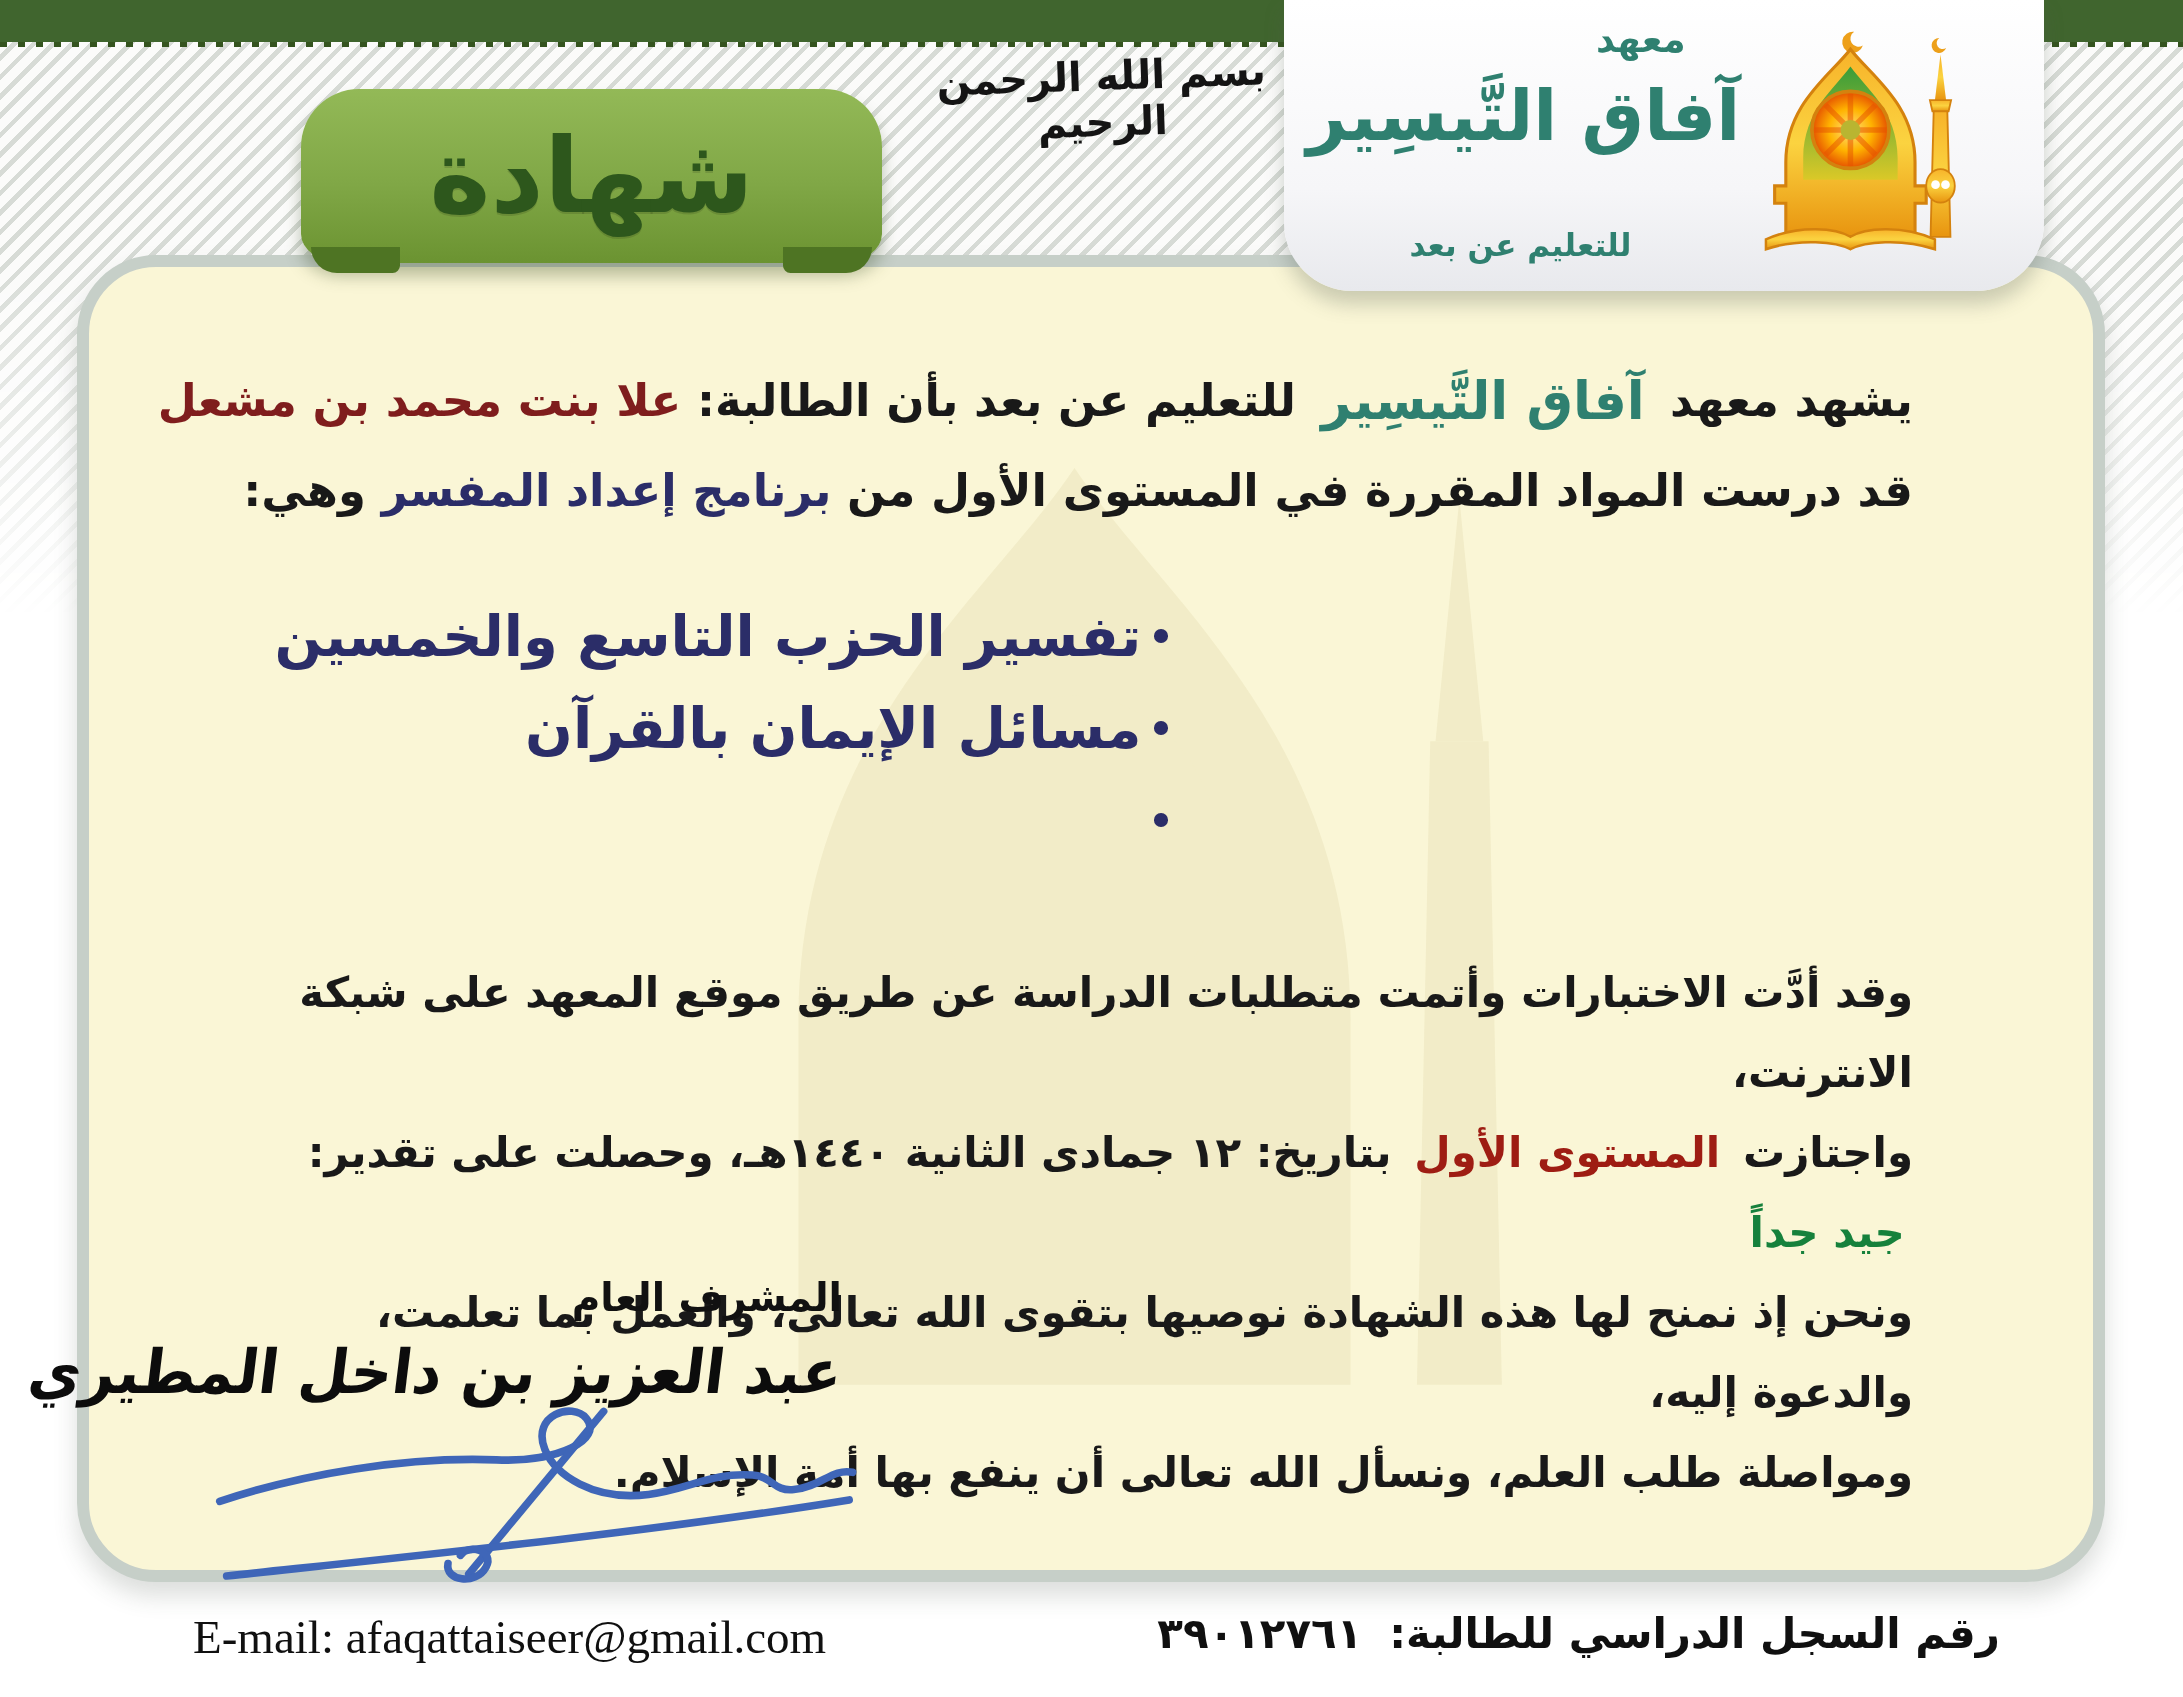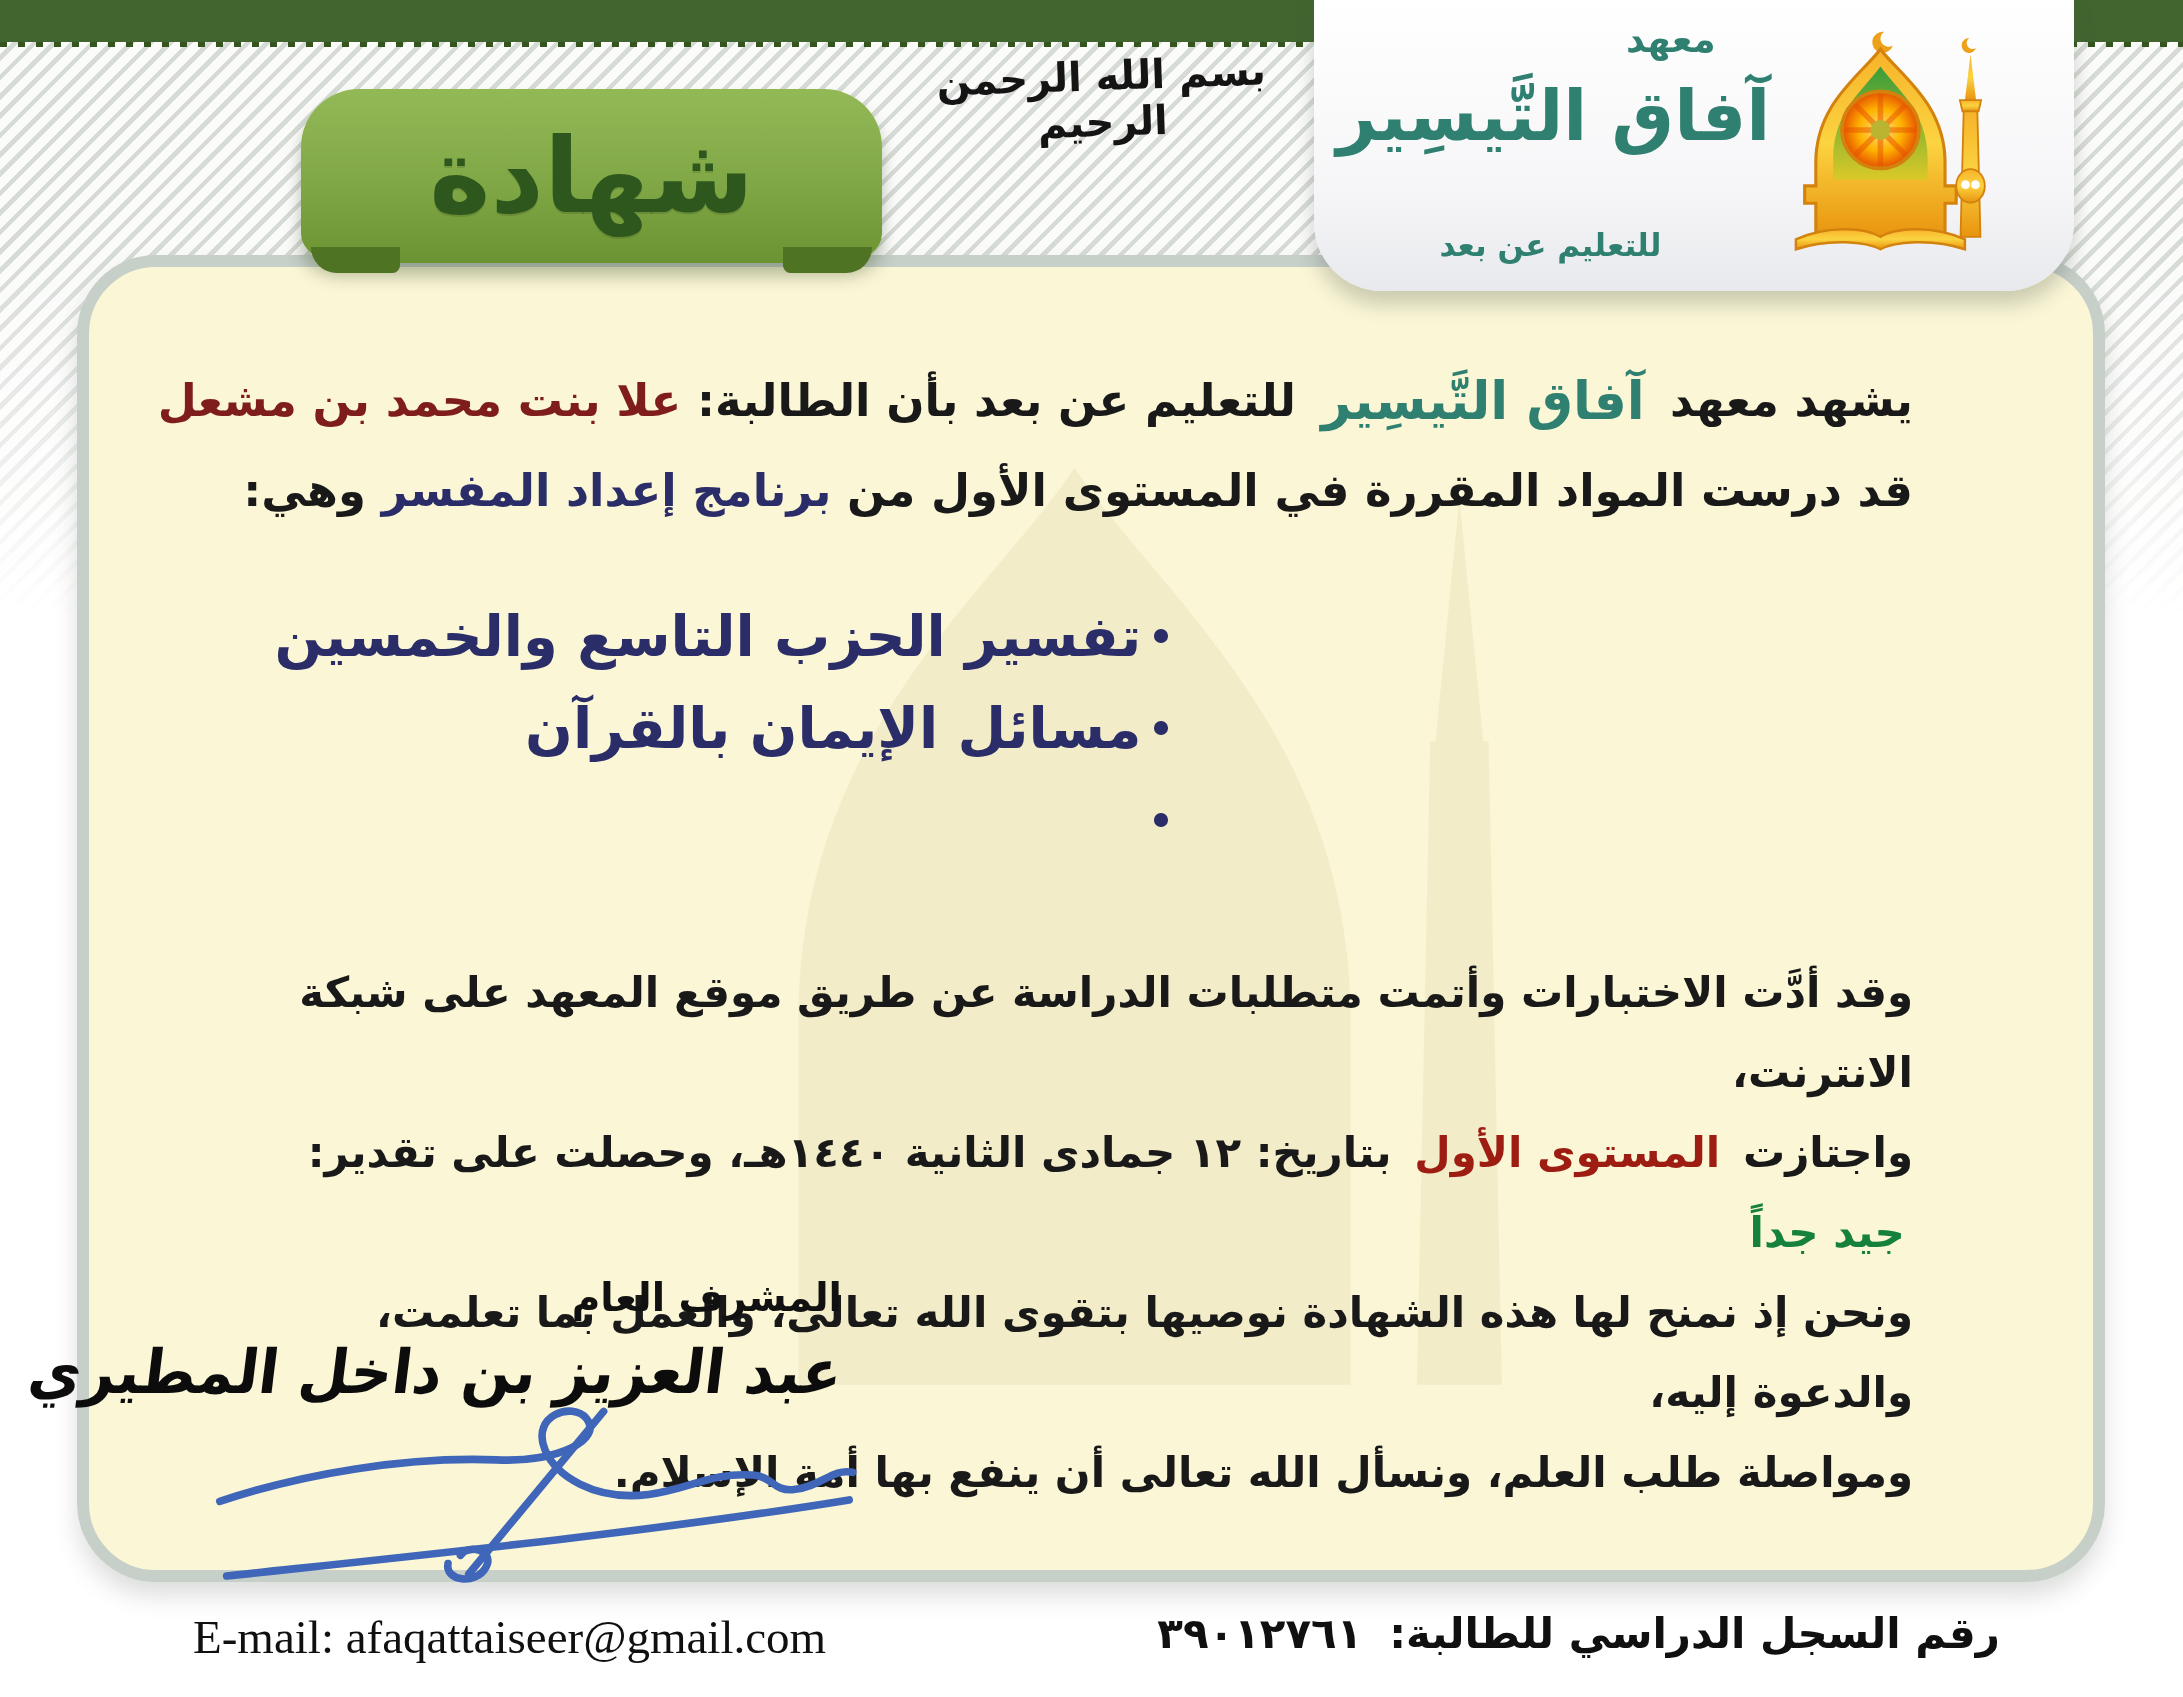--- a/index.html
+++ b/index.html
@@ -23,21 +23,21 @@
     border-radius:58px 58px 41px 41px / 58px 58px 29px 29px;
     box-shadow:0 12.3px 16.4px rgba(60,80,40,.35);
     display:flex;align-items:center;justify-content:center;}
   .title-banner::before,.title-banner::after{content:"";position:absolute;bottom:-9.6px;width:89px;height:26px;
     background:#4e7423;z-index:-1;}
   .title-banner::before{left:9.6px;border-radius:0 0 13.7px 48px;}
   .title-banner::after{right:9.6px;border-radius:0 0 48px 13.7px;}
   .title-banner .title{font-size:104px;font-weight:700;color:#2d571c;letter-spacing:4.1px;
     text-shadow:0 2.1px 0 rgba(0,0,0,.12);}
   
-  .logo-ribbon{position:absolute;left:1314px;top:0;width:760px;height:291px;z-index:6;
+  .logo-ribbon{position:absolute;left:1284px;top:0;width:760px;height:291px;z-index:6;
     background:linear-gradient(180deg,#ffffff 0%,#f6f6f8 65%,#e8e9ed 100%);
     border-radius:0 0 68px 68px;box-shadow:0 12.3px 19px rgba(80,90,80,.28);}
   .logo-word{position:absolute;left:312px;top:18px;font-size:37px;font-weight:700;color:#2f8070;direction:rtl;}
   .logo-name{position:absolute;left:3.4px;top:75px;width:472px;text-align:center;white-space:nowrap;
     font-size:70px;font-weight:700;color:#2f8070;direction:rtl;}
   .logo-tagline{position:absolute;left:38px;top:227px;width:397px;text-align:center;
     font-size:31px;font-weight:700;letter-spacing:6.2px;color:#2f8070;direction:rtl;}
   .mosque{position:absolute;left:472px;top:29px;width:205px;height:233px;}
   
   .panel{position:absolute;left:77px;top:255px;width:2028px;height:1327px;z-index:3;box-sizing:border-box;

